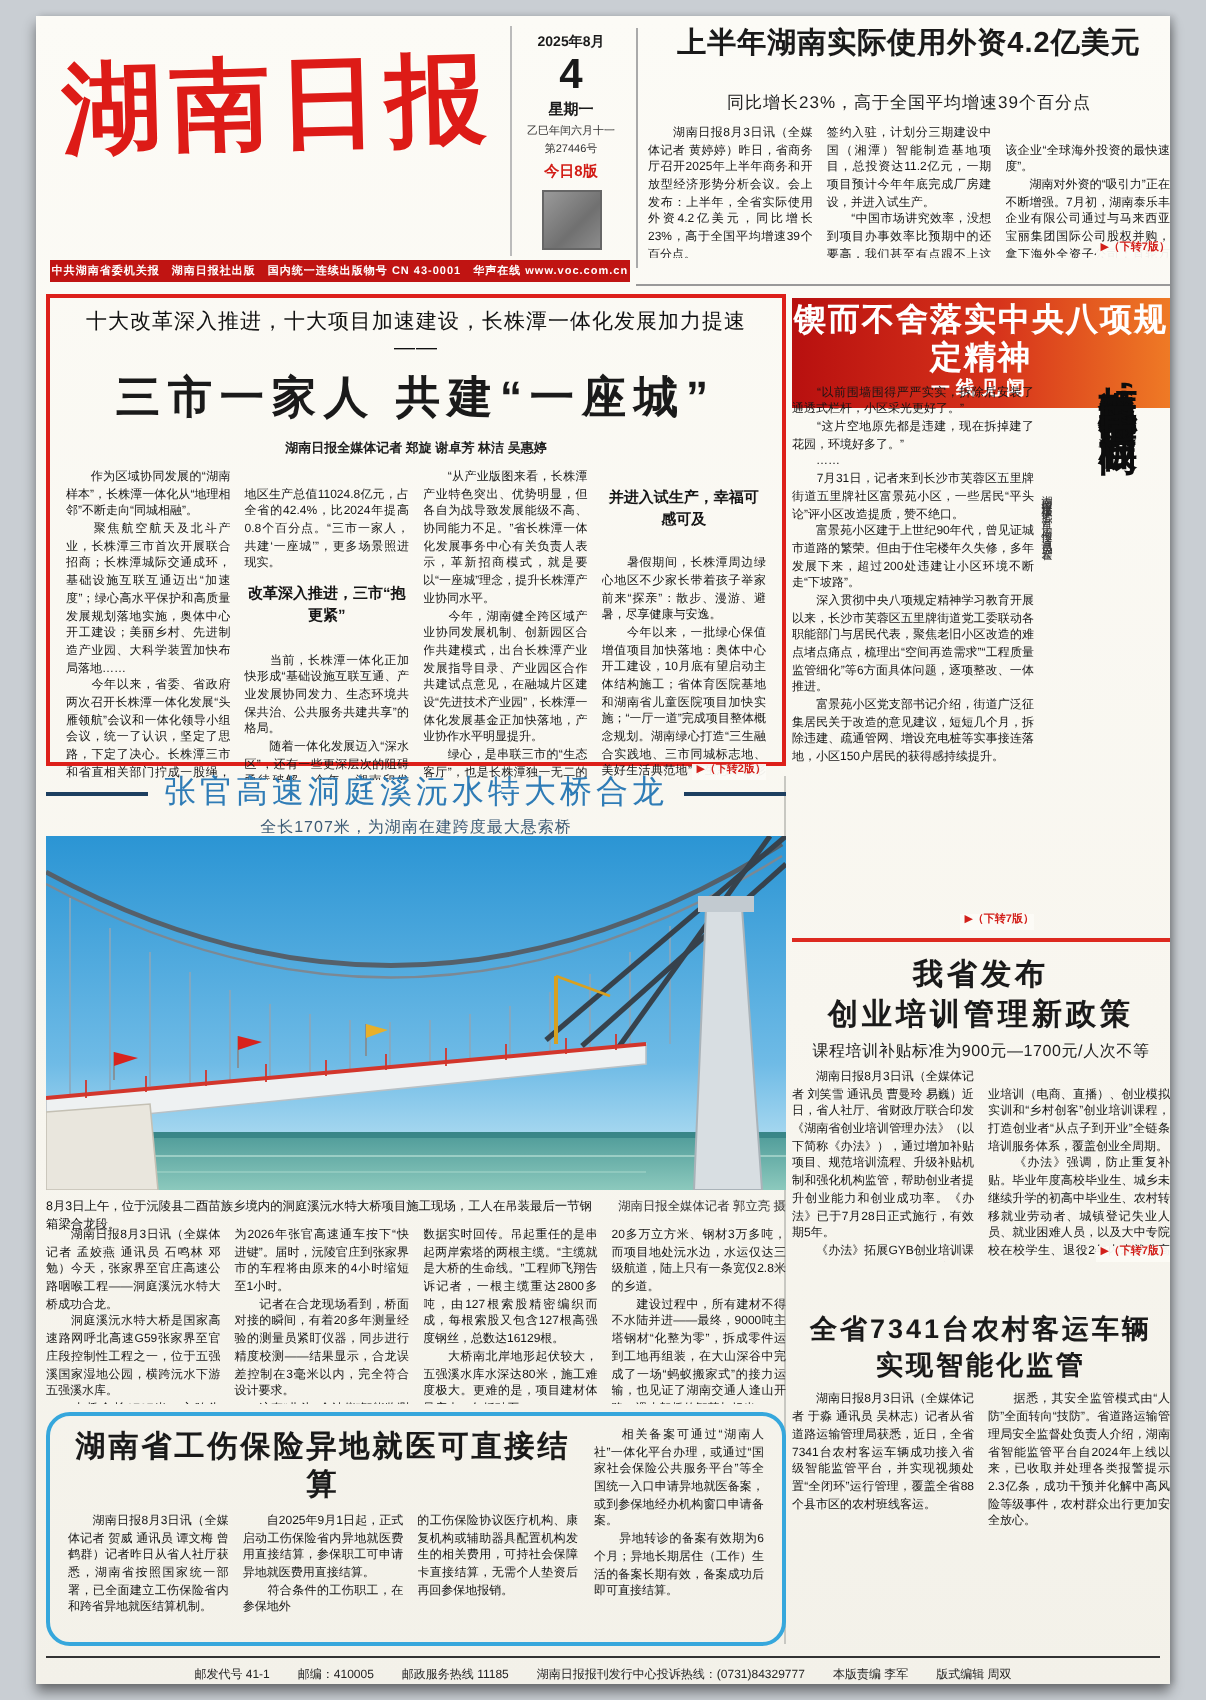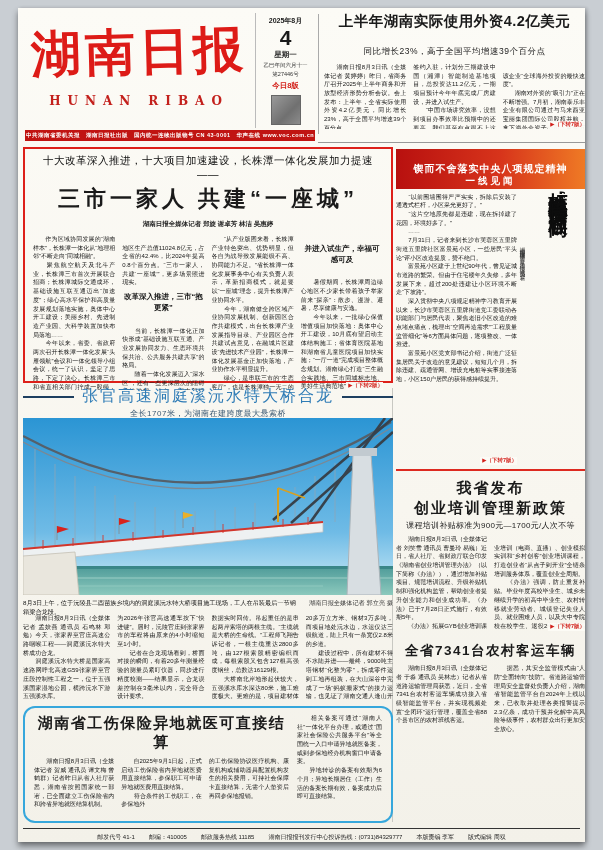--- a/index.html
+++ b/index.html
@@ -40,30 +40,30 @@
 
   
   .lead-box { border:2px solid #dd201a; padding:5px 8px 6px; }
   .lead-kicker { font-size:10.5px; letter-spacing:.5px; text-align:center; color:#111; font-weight:500;}
   .lead-title { font-size:22px; font-weight:700; letter-spacing:4px; text-align:center; margin-top:4px; }
   .lead-byline { font-size:6.5px; text-align:center; color:#222; margin:6px 0 6px; font-weight:700;}
 
   
   .banner { background:linear-gradient(90deg,#b8100f,#d7341b 55%,#ef7a25); color:#fff; text-align:center;
             padding:2px 0 3px; }
-  .banner .l1 { font-size:10px; font-weight:900; letter-spacing:1px; line-height:1.2;margin-top:12px;}
+  .banner .l1 { font-size:16px; font-weight:900; letter-spacing:1px; line-height:1.2;}
   .banner .l2 { font-size:9.5px; font-weight:900; letter-spacing:3px; line-height:1.2;}
   .vert-title { writing-mode:vertical-rl; font-size:19px; font-weight:900; letter-spacing:1px;
                 line-height:1; text-align:start; color:#0d0d0d; margin:0 auto;}
   .vert-byline { writing-mode:vertical-rl; font-size:5.5px; color:#333; letter-spacing:1px;}
   .red-rule { height:2px; background:#dd2a20; }
   .policy-title { font-size:15px; font-weight:900; letter-spacing:2px; line-height:1.3; text-align:center;}
   .policy-sub { font-size:8px; text-align:center; margin-top:3px; color:#222; letter-spacing:.3px;}
   .kicker2 { font-size:8.5px; text-align:center; letter-spacing:.5px; color:#111;}
-  .transport-title { font-size:13.5px; font-weight:900; letter-spacing:1.5px; line-height:1.35; text-align:center; margin-top:0;}
+  .transport-title { font-size:13.5px; font-weight:900; letter-spacing:1.5px; line-height:1.35; text-align:center; margin-top:14px;}
 
   
   .blue-title-row { display:flex; align-items:center; gap:8px; }
   .blue-title-row .rule { flex:1; height:2px; background:#1d3f60; }
   .blue-title { font-size:16px; font-weight:400; color:#2f7cb6; letter-spacing:2px; white-space:nowrap;}
   .bridge-sub { font-size:8px; text-align:center; color:#3c5a74; margin-top:3px; letter-spacing:.5px;}
   .caption { display:flex; justify-content:space-between; font-size:6.2px; color:#111; gap:8px;}
   .caption .credit { white-space:nowrap; color:#333; }
 
   
@@ -73,21 +73,20 @@
   .footer { border-top:1px solid #333; font-size:6px; color:#222; display:flex; justify-content:center;
             gap:14px; padding-top:4px; white-space:nowrap;}
 </style>
 </head>
 <body>
 
 <div class="page">
 
   <div class="abs" style="left:7px;top:4px;width:228px;height:112px;">
     <div class="logo">湖南日报</div>
-    <div class="logo-latin">HUNAN RIBAO</div>
   </div>
 
   <div class="abs date-box" style="left:237px;top:5px;width:60px;height:115px;">
     <div class="ym">2025年8月</div>
     <div class="day">4</div>
     <div class="wd">星期一</div>
     <div class="lunar">乙巳年闰六月十一</div>
     <div class="issue">第27446号</div>
     <div class="pages">今日8版</div>
     <div class="qr"></div>
@@ -176,20 +175,21 @@
       <div class="col">
         <span>业培训（电商、直播）、创业模拟实训和“乡村创客”创业培训课程，打造创业者“从点子到开业”全链条培训服务体系，覆盖创业全周期。
 　　《办法》强调，防止重复补贴。毕业年度高校毕业生、城乡未继续升学的初高中毕业生、农村转移就业劳动者、城镇登记失业人员、就业困难人员，以及大中专院校在校学生、退役2年内未就业高校毕业生、登记在册创业人员、有创业意愿的企业单位职工等9类人员参加创业培训，可以按照规定给予创业培训补贴。</span>
         <span class="jump jump-abs">▶（下转7版）</span>
       </div>
     </div>
   </div>
 
   <div class="abs" style="left:378px;top:634px;width:189px;height:145px;">
     <div class="transport-title">全省7341台农村客运车辆</div>
+    <div class="transport-title" style="margin-top:0;">实现智能化监管</div>
     <div class="cols" style="margin-top:4px;height:86px;">
       <div class="col">　　湖南日报8月3日讯（全媒体记者 于淼 通讯员 吴林志）记者从省道路运输管理局获悉，近日，全省7341台农村客运车辆成功接入省级智能监管平台，并实现视频处置“全闭环”运行管理，覆盖全省88个县市区的农村班线客运。</div>
       <div class="col">　　据悉，其安全监管模式由“人防”全面转向“技防”。省道路运输管理局安全监督处负责人介绍，湖南省智能监管平台自2024年上线以来，已收取并处理各类报警提示2.3亿条，成功干预并化解中高风险等级事件，农村群众出行更加安全放心。</div>
     </div>
   </div>
 
   <div class="abs blue-title-row" style="left:5px;top:378px;width:370px;">
     <div class="rule"></div>
     <div class="blue-title">张官高速洞庭溪沅水特大桥合龙</div>
     <div class="rule"></div>

